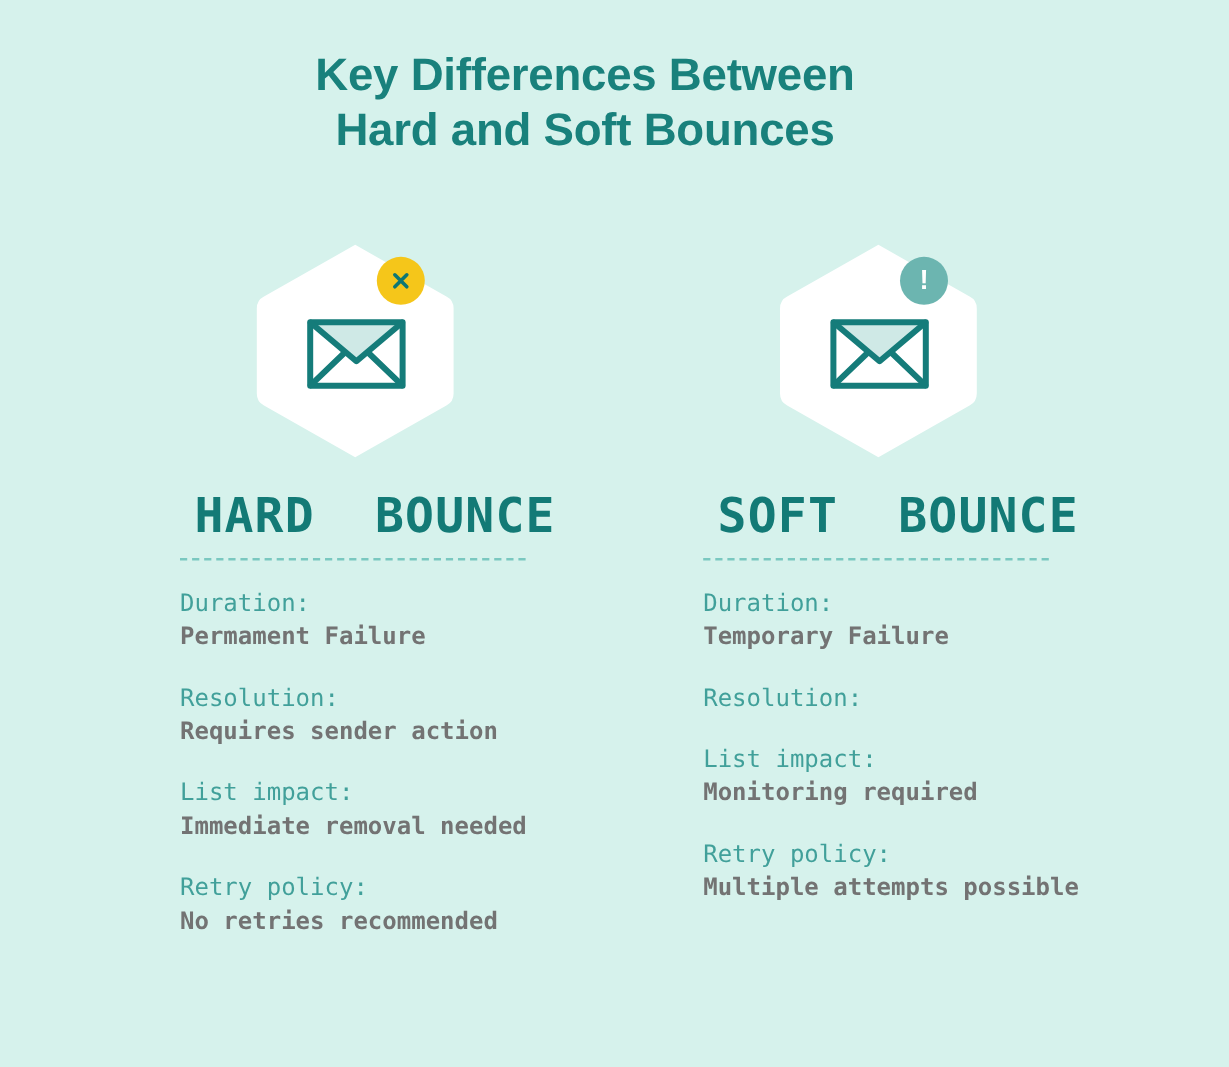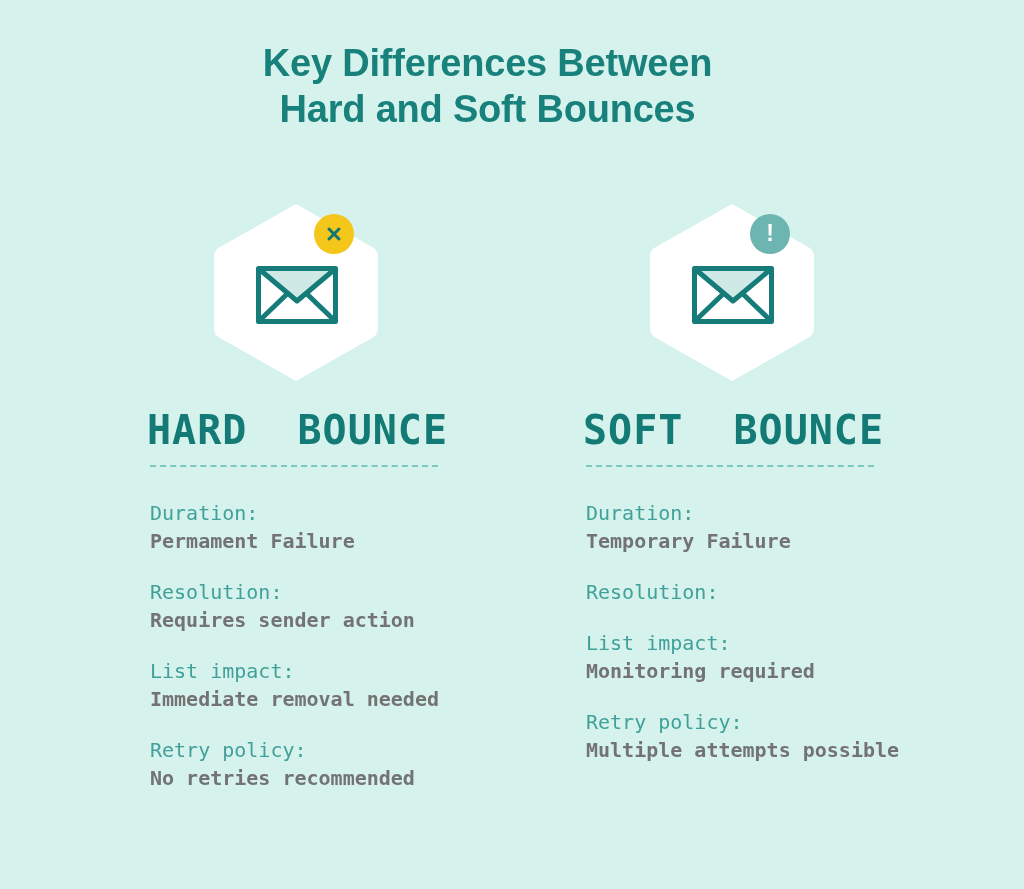--- a/index.html
+++ b/index.html
@@ -88,42 +88,42 @@
     font-family: "Liberation Sans", sans-serif;
     font-weight: bold;
     font-size: 23px;
     line-height: 23px;
     margin-top: -1px;
   }
 
   
   .col-heading {
     margin-top: 22px;
-    margin-left: 7px;
+    margin-left: 22px;
     color: #137a76;
     font-family: "DejaVu Sans Mono", "Liberation Mono", monospace;
     font-weight: bold;
     font-size: 40px;
     line-height: 46px;
     letter-spacing: 1px;
     white-space: pre;
   }
 
   
   .divider {
     margin-top: 12px;
     margin-left: 10px;
     width: 288px;
     height: 0;
     border-top: 2px dashed #7ac8c0;
   }
 
   
   .facts {
-    margin-top: 32px;
+    margin-top: 21px;
     margin-left: 10px;
   }
   .fact { margin-bottom: 23px; }
   .fact:last-child { margin-bottom: 0; }
   .fact-label {
     color: #41a09a;
     font-family: "DejaVu Sans Mono", "Liberation Mono", monospace;
     font-weight: normal;
     font-size: 20px;
     line-height: 28px;

